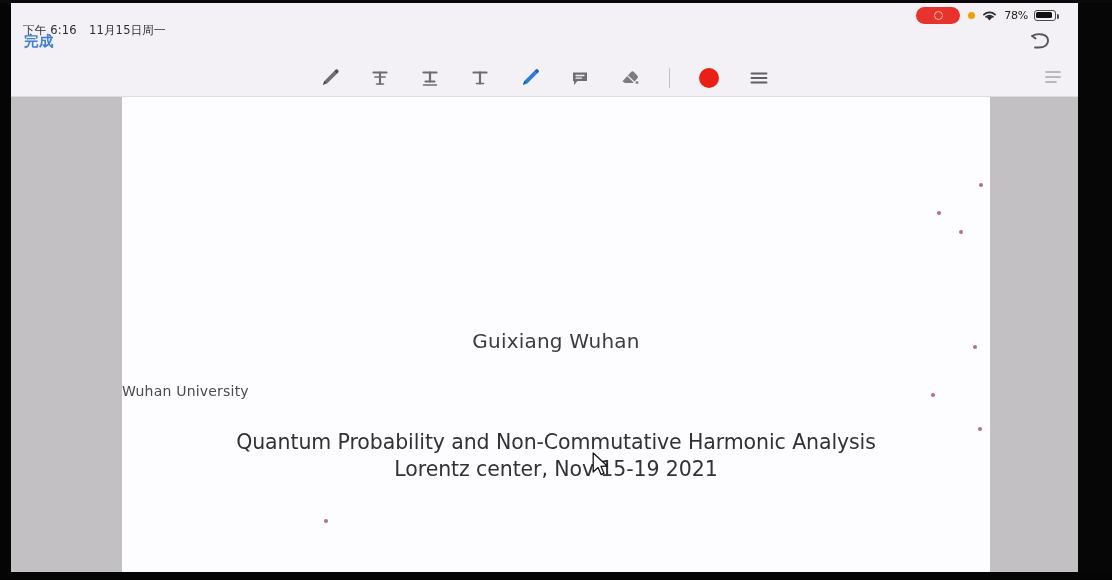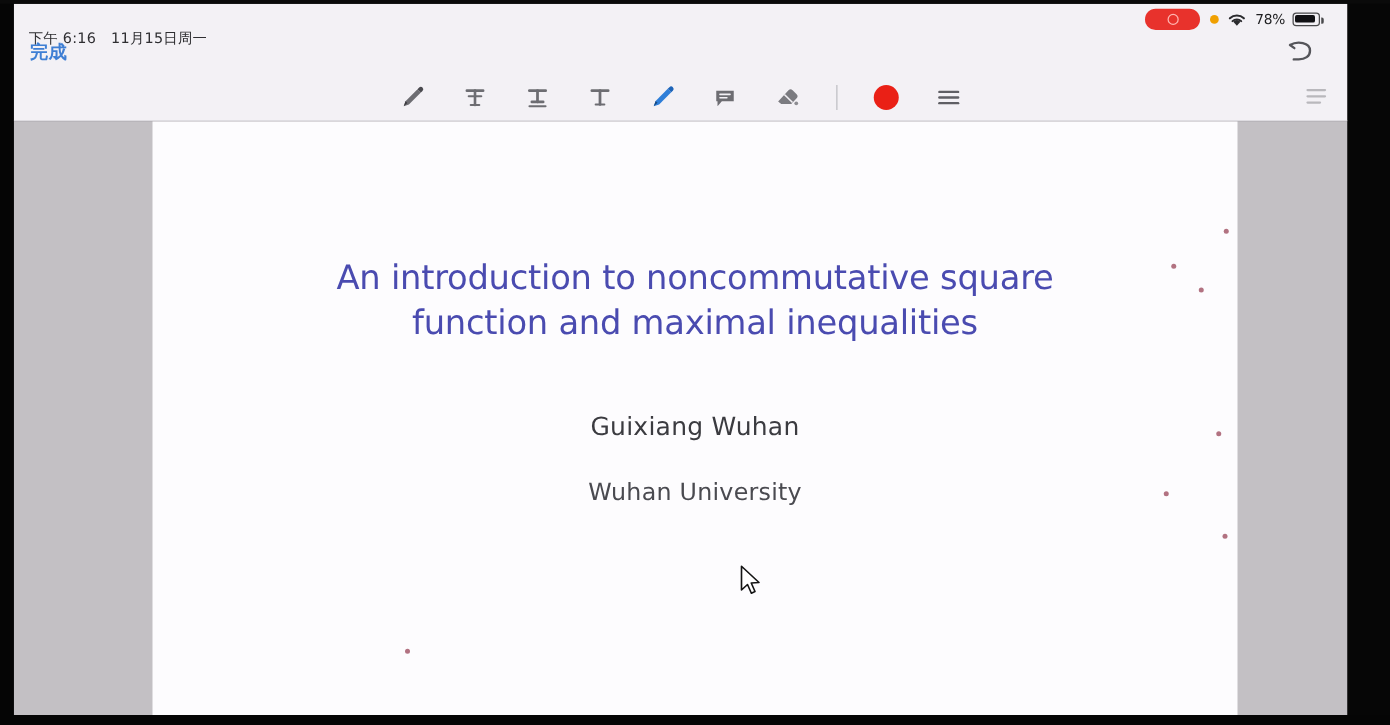--- a/index.html
+++ b/index.html
@@ -227,23 +227,23 @@
     text-align: center;
     color: #3b3b40;
     font-size: 20px;
     font-family: "DejaVu Sans", sans-serif;
     letter-spacing: 0.2px;
   }
   .slide-affil {
     position: absolute;
     left: 0; top: 286px;
     width: 868px;
-    text-align: center;
+    text-align: left;
     color: #4a4a50;
-    font-size: 19px;
+    font-size: 14px;
     font-family: "DejaVu Sans", sans-serif;
     letter-spacing: 0.2px;
   }
   .slide-conf {
     position: absolute;
     left: 0; top: 332px;
     width: 868px;
     text-align: center;
     color: #323236;
     font-size: 20.5px;
@@ -270,29 +270,29 @@
   }
 </style>
 </head>
 <body>
 
 <div id="screen">
 
   <div class="reader">
     <div class="page">
 
-      <div class="slide-title" style="color: rgb(74, 75, 176);">
-        <span>An introduction to noncommutative square</span>
-        <span class="l2">function and maximal inequalities</span>
-      </div>
 
       <div class="slide-author">Guixiang Wuhan</div>
 
       <div class="slide-affil">Wuhan University</div>
 
+      <div class="slide-conf">
+        <span>Quantum Probability and Non-Commutative Harmonic Analysis</span>
+        <span class="l2">Lorentz center, Nov 15-19 2021</span>
+      </div>
 
       <div id="ink-layer">
           <div class="ink-dot" style="left: 857px; top: 86px; background: rgb(156, 74, 94);"></div>
           <div class="ink-dot" style="left: 815px; top: 114px; background: rgb(156, 74, 94);"></div>
           <div class="ink-dot" style="left: 837px; top: 133px; background: rgb(156, 74, 94);"></div>
           <div class="ink-dot" style="left: 851px; top: 248px; background: rgb(156, 74, 94);"></div>
           <div class="ink-dot" style="left: 809px; top: 296px; background: rgb(156, 74, 94);"></div>
           <div class="ink-dot" style="left: 856px; top: 330px; background: rgb(156, 74, 94);"></div>
           <div class="ink-dot" style="left: 202px; top: 422px; background: rgb(156, 74, 94);"></div>
         </div>

